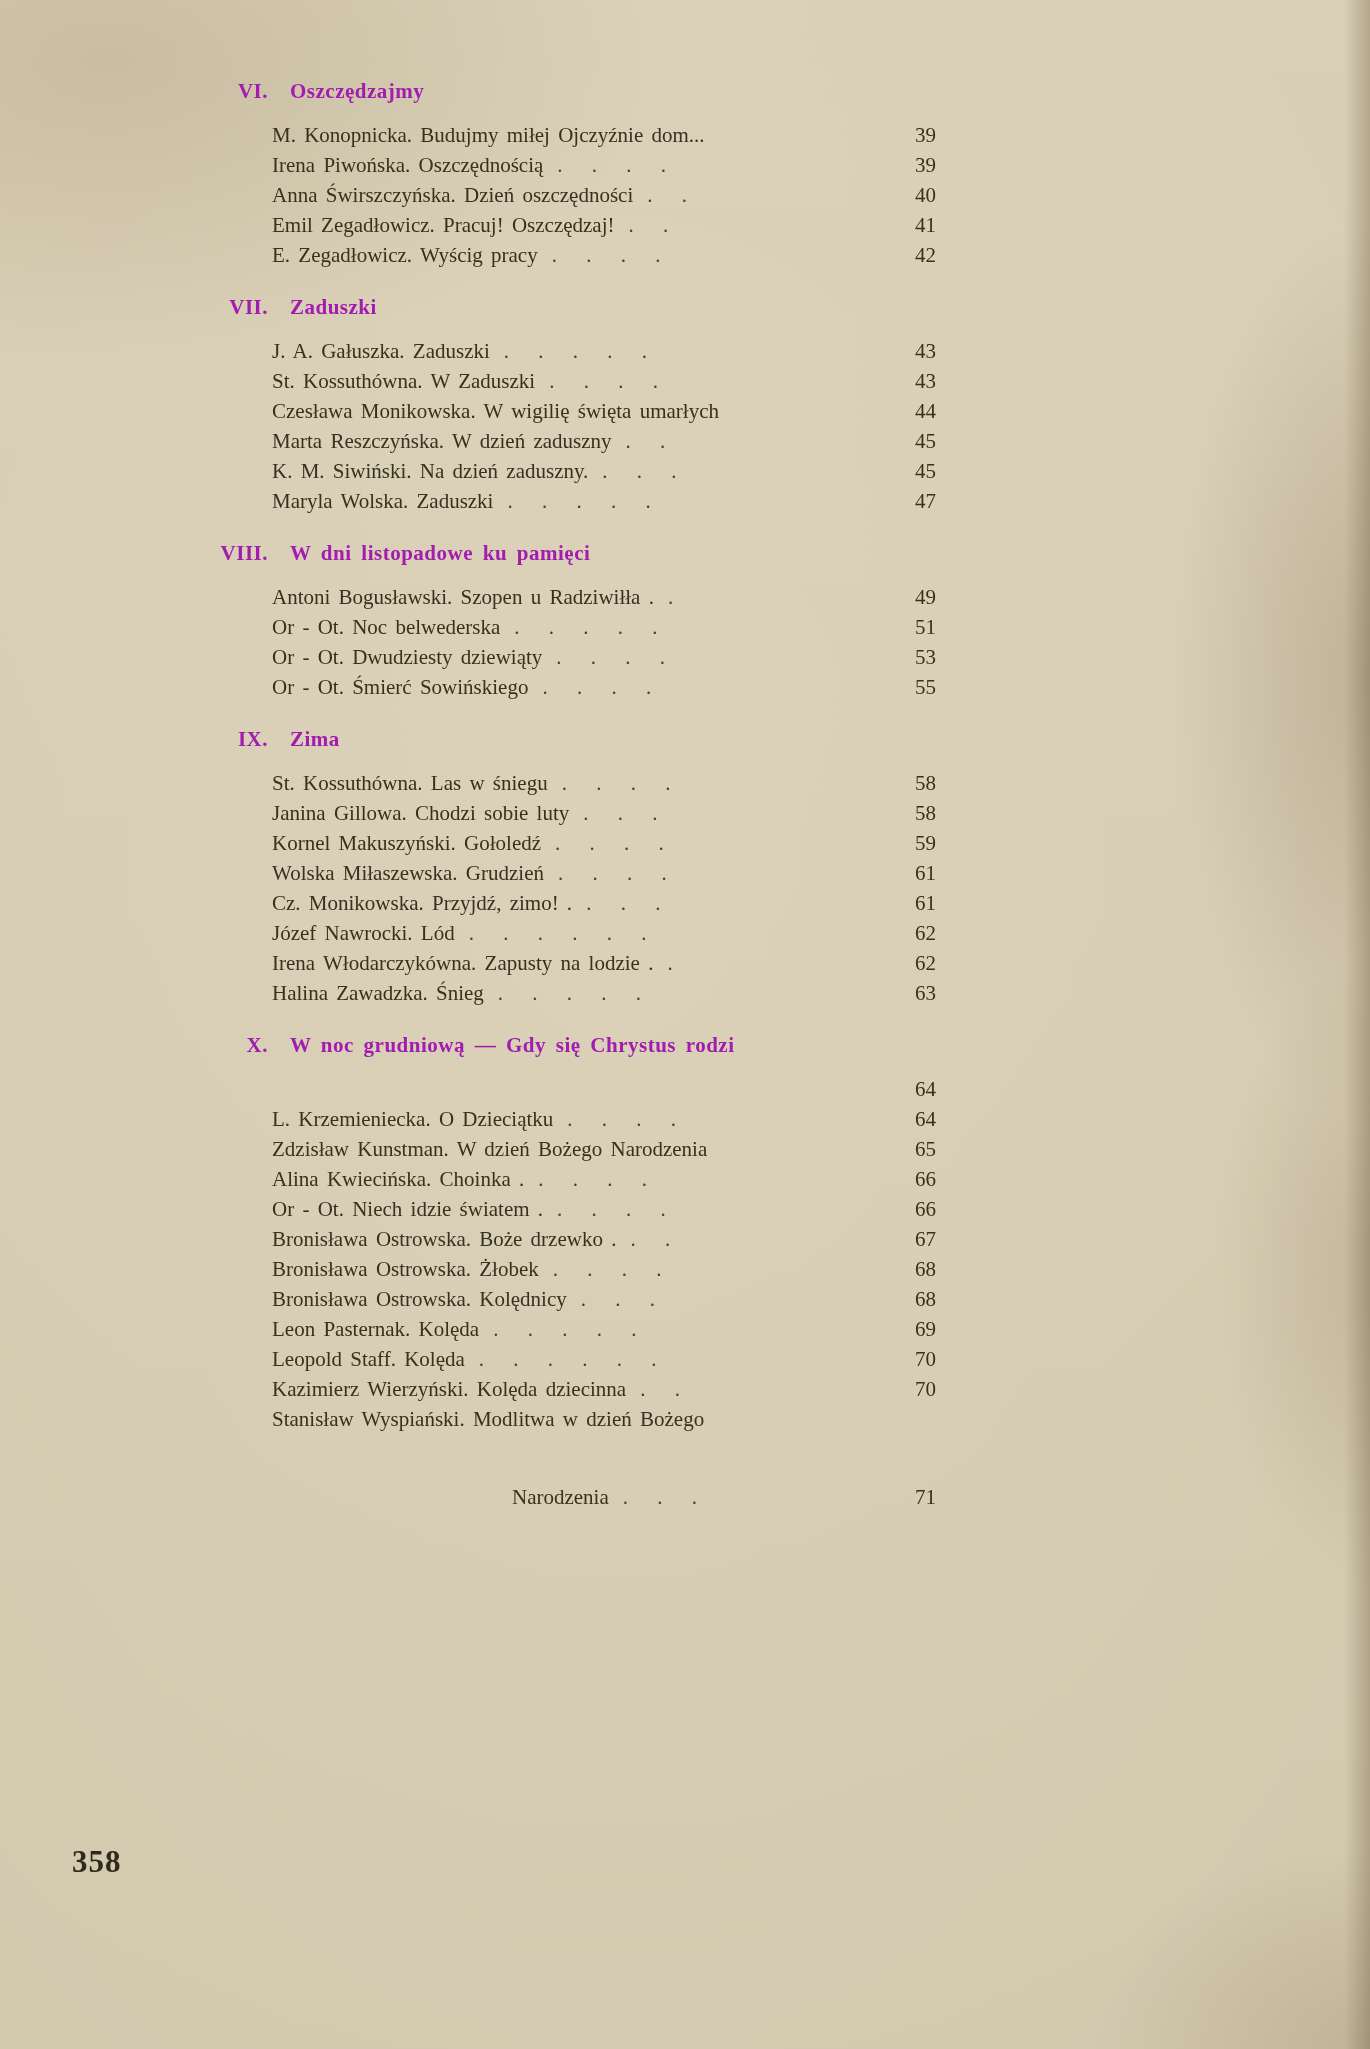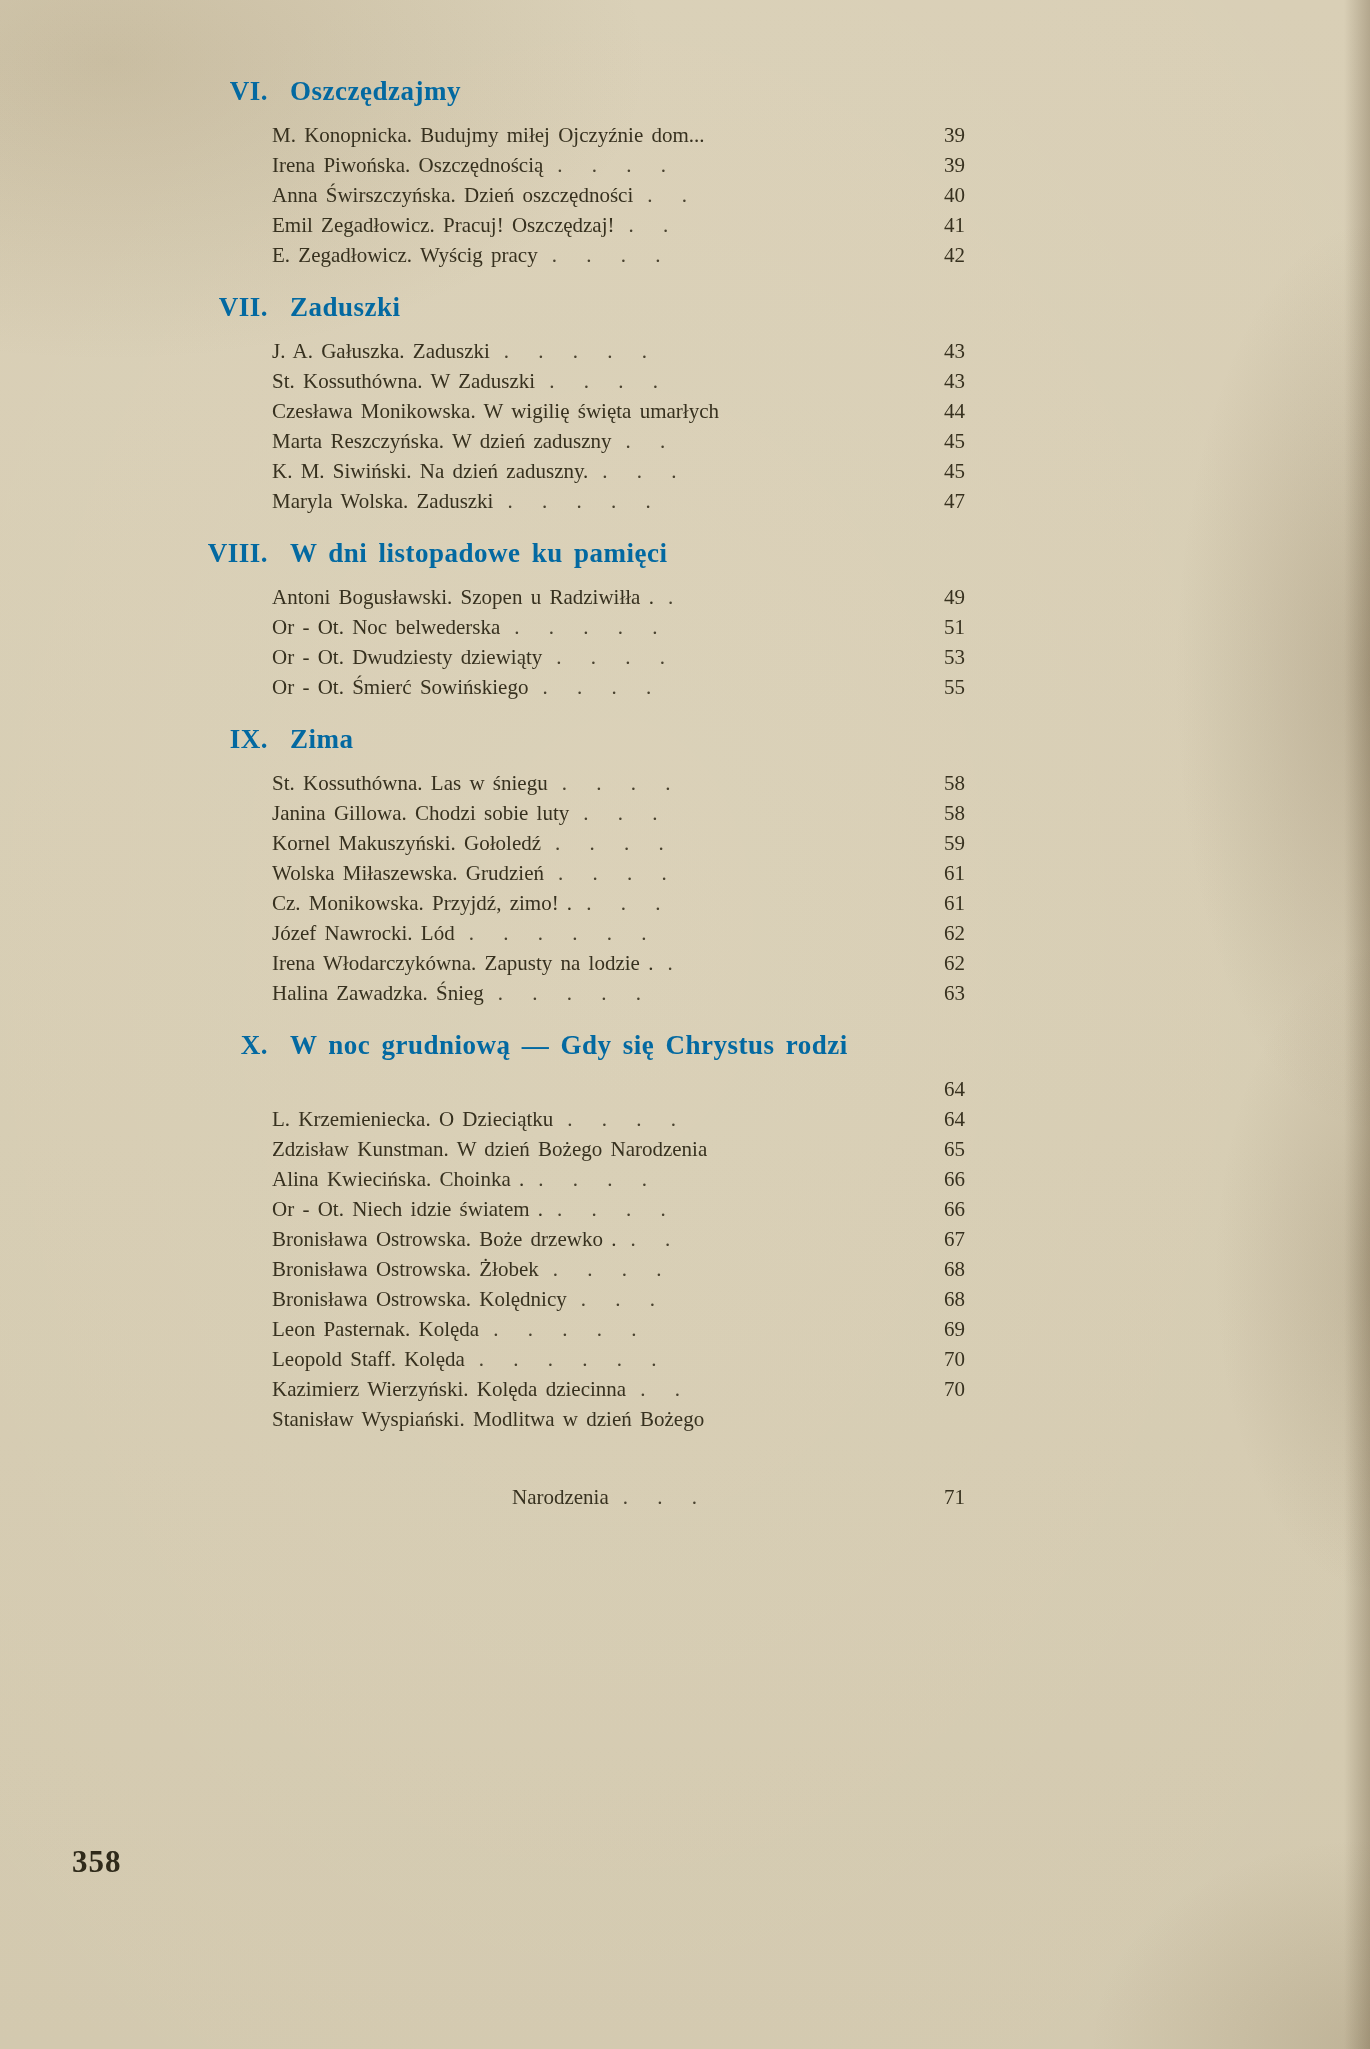--- a/index.html
+++ b/index.html
@@ -36,25 +36,25 @@
     top: 74px;
     width: 765px;
   }
   .section {
     margin-bottom: 20px;
   }
   .section-heading {
     display: flex;
     align-items: baseline;
     font-weight: 700;
-    font-size: 27px;
+    font-size: 21px;
     line-height: 34px;
     letter-spacing: 0.5px;
     margin-bottom: 12px;
-    color: #0369a1;
+    color: #a21caf;
   }
   .numeral {
     width: 68px;
     text-align: right;
     flex: 0 0 auto;
   }
   .title {
     margin-left: 22px;
     word-spacing: 4px;
     white-space: nowrap;
@@ -78,21 +78,21 @@
     margin-left: 14px;
     word-spacing: 22px;
     letter-spacing: 1px;
     color: #4a4330;
     flex: 0 0 auto;
   }
   .spacer { flex: 1 1 auto; }
   .pageno {
     flex: 0 0 auto;
     width: 50px;
-    text-align: right;
+    text-align: left;
     font-size: 21px;
   }
   .entry.cont {
     padding-left: 240px;
     margin-top: 48px;
   }
   .folio {
     position: absolute;
     left: 72px;
     top: 1844px;

